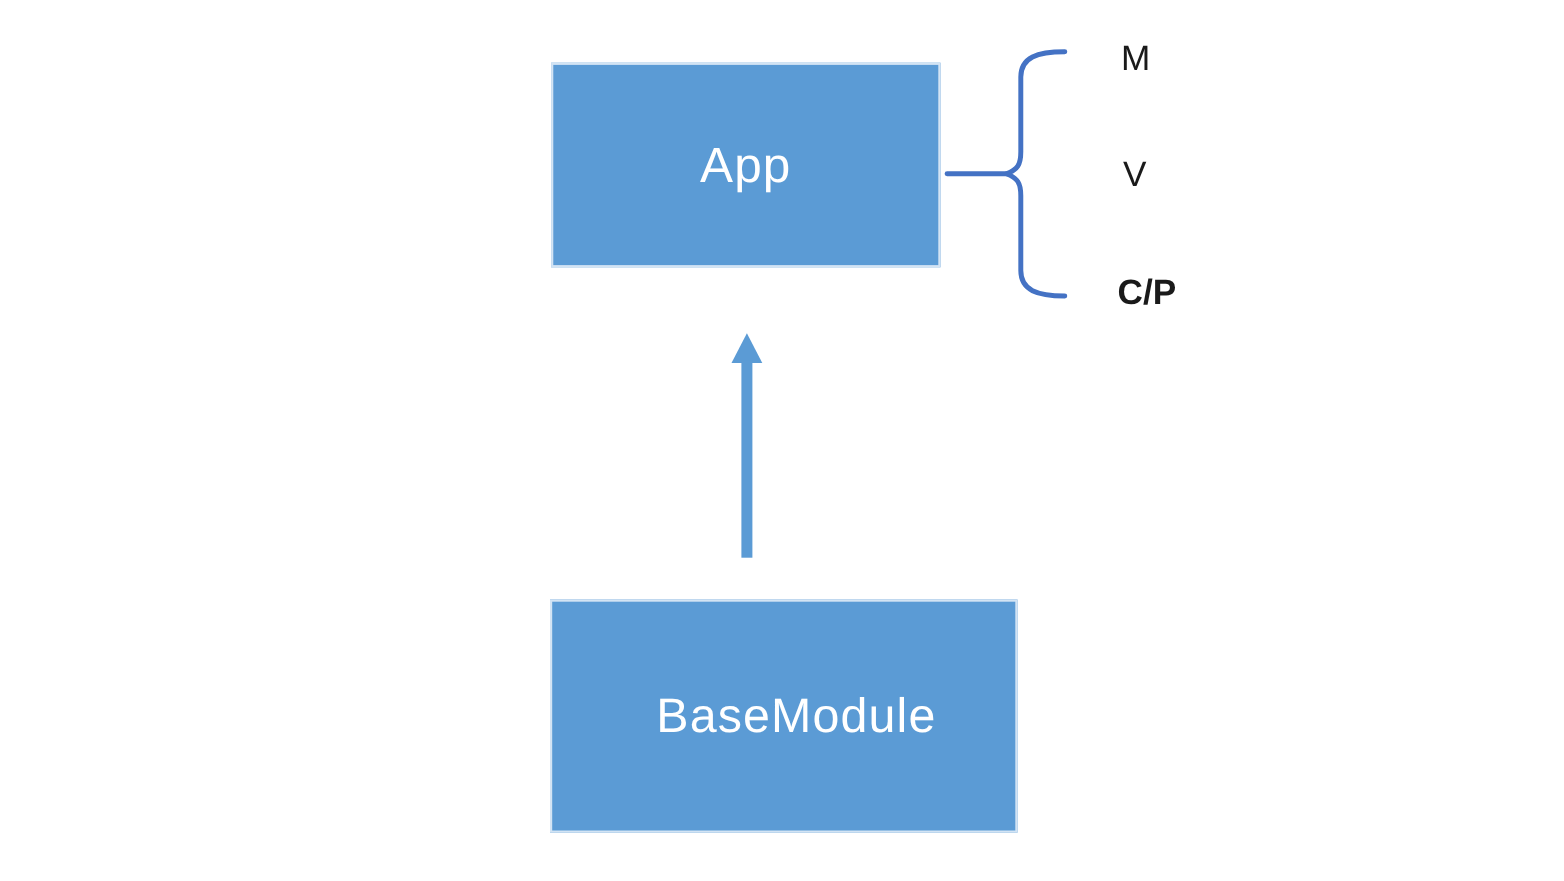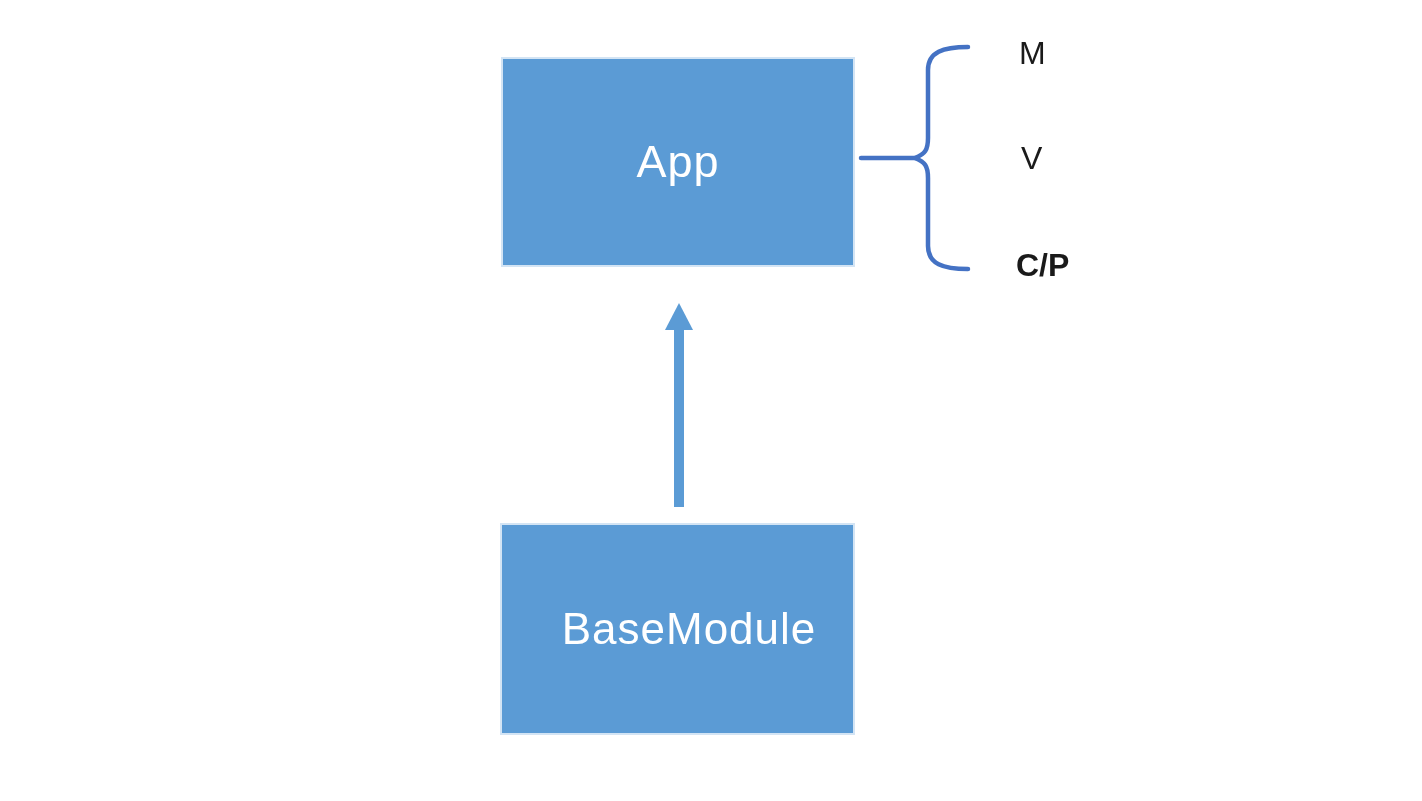--- a/index.html
+++ b/index.html
@@ -30,23 +30,23 @@
     display: flex;
     align-items: center;
     justify-content: center;
   }
   .node-label {
     color: var(--box-text);
     font-weight: 300;
     letter-spacing: 1px;
     white-space: nowrap;
   }
-  .node-app  { left: 501px; top: 57px;  width: 354px; height: 210px; }
+  .node-app  { left: 501px; top: 57px;  width: 354px; height: 186px; }
   .node-app .node-label { font-size: 45px; }
-  .node-base { left: 500px; top: 523px; width: 355px; height: 212px; padding-left: 23px; }
+  .node-base { left: 500px; top: 545px; width: 425px; height: 212px; padding-left: 23px; }
   .node-base .node-label { font-size: 44px; }
 
   .arrow-svg { position: absolute; left: 660px; top: 300px; }
   .arrow-head { fill: var(--arrow); }
   .arrow-shaft { fill: var(--arrow); }
 
   .brace-svg { position: absolute; left: 855px; top: 40px; }
   .brace-stroke {
     fill: none;
     stroke: var(--connector);

